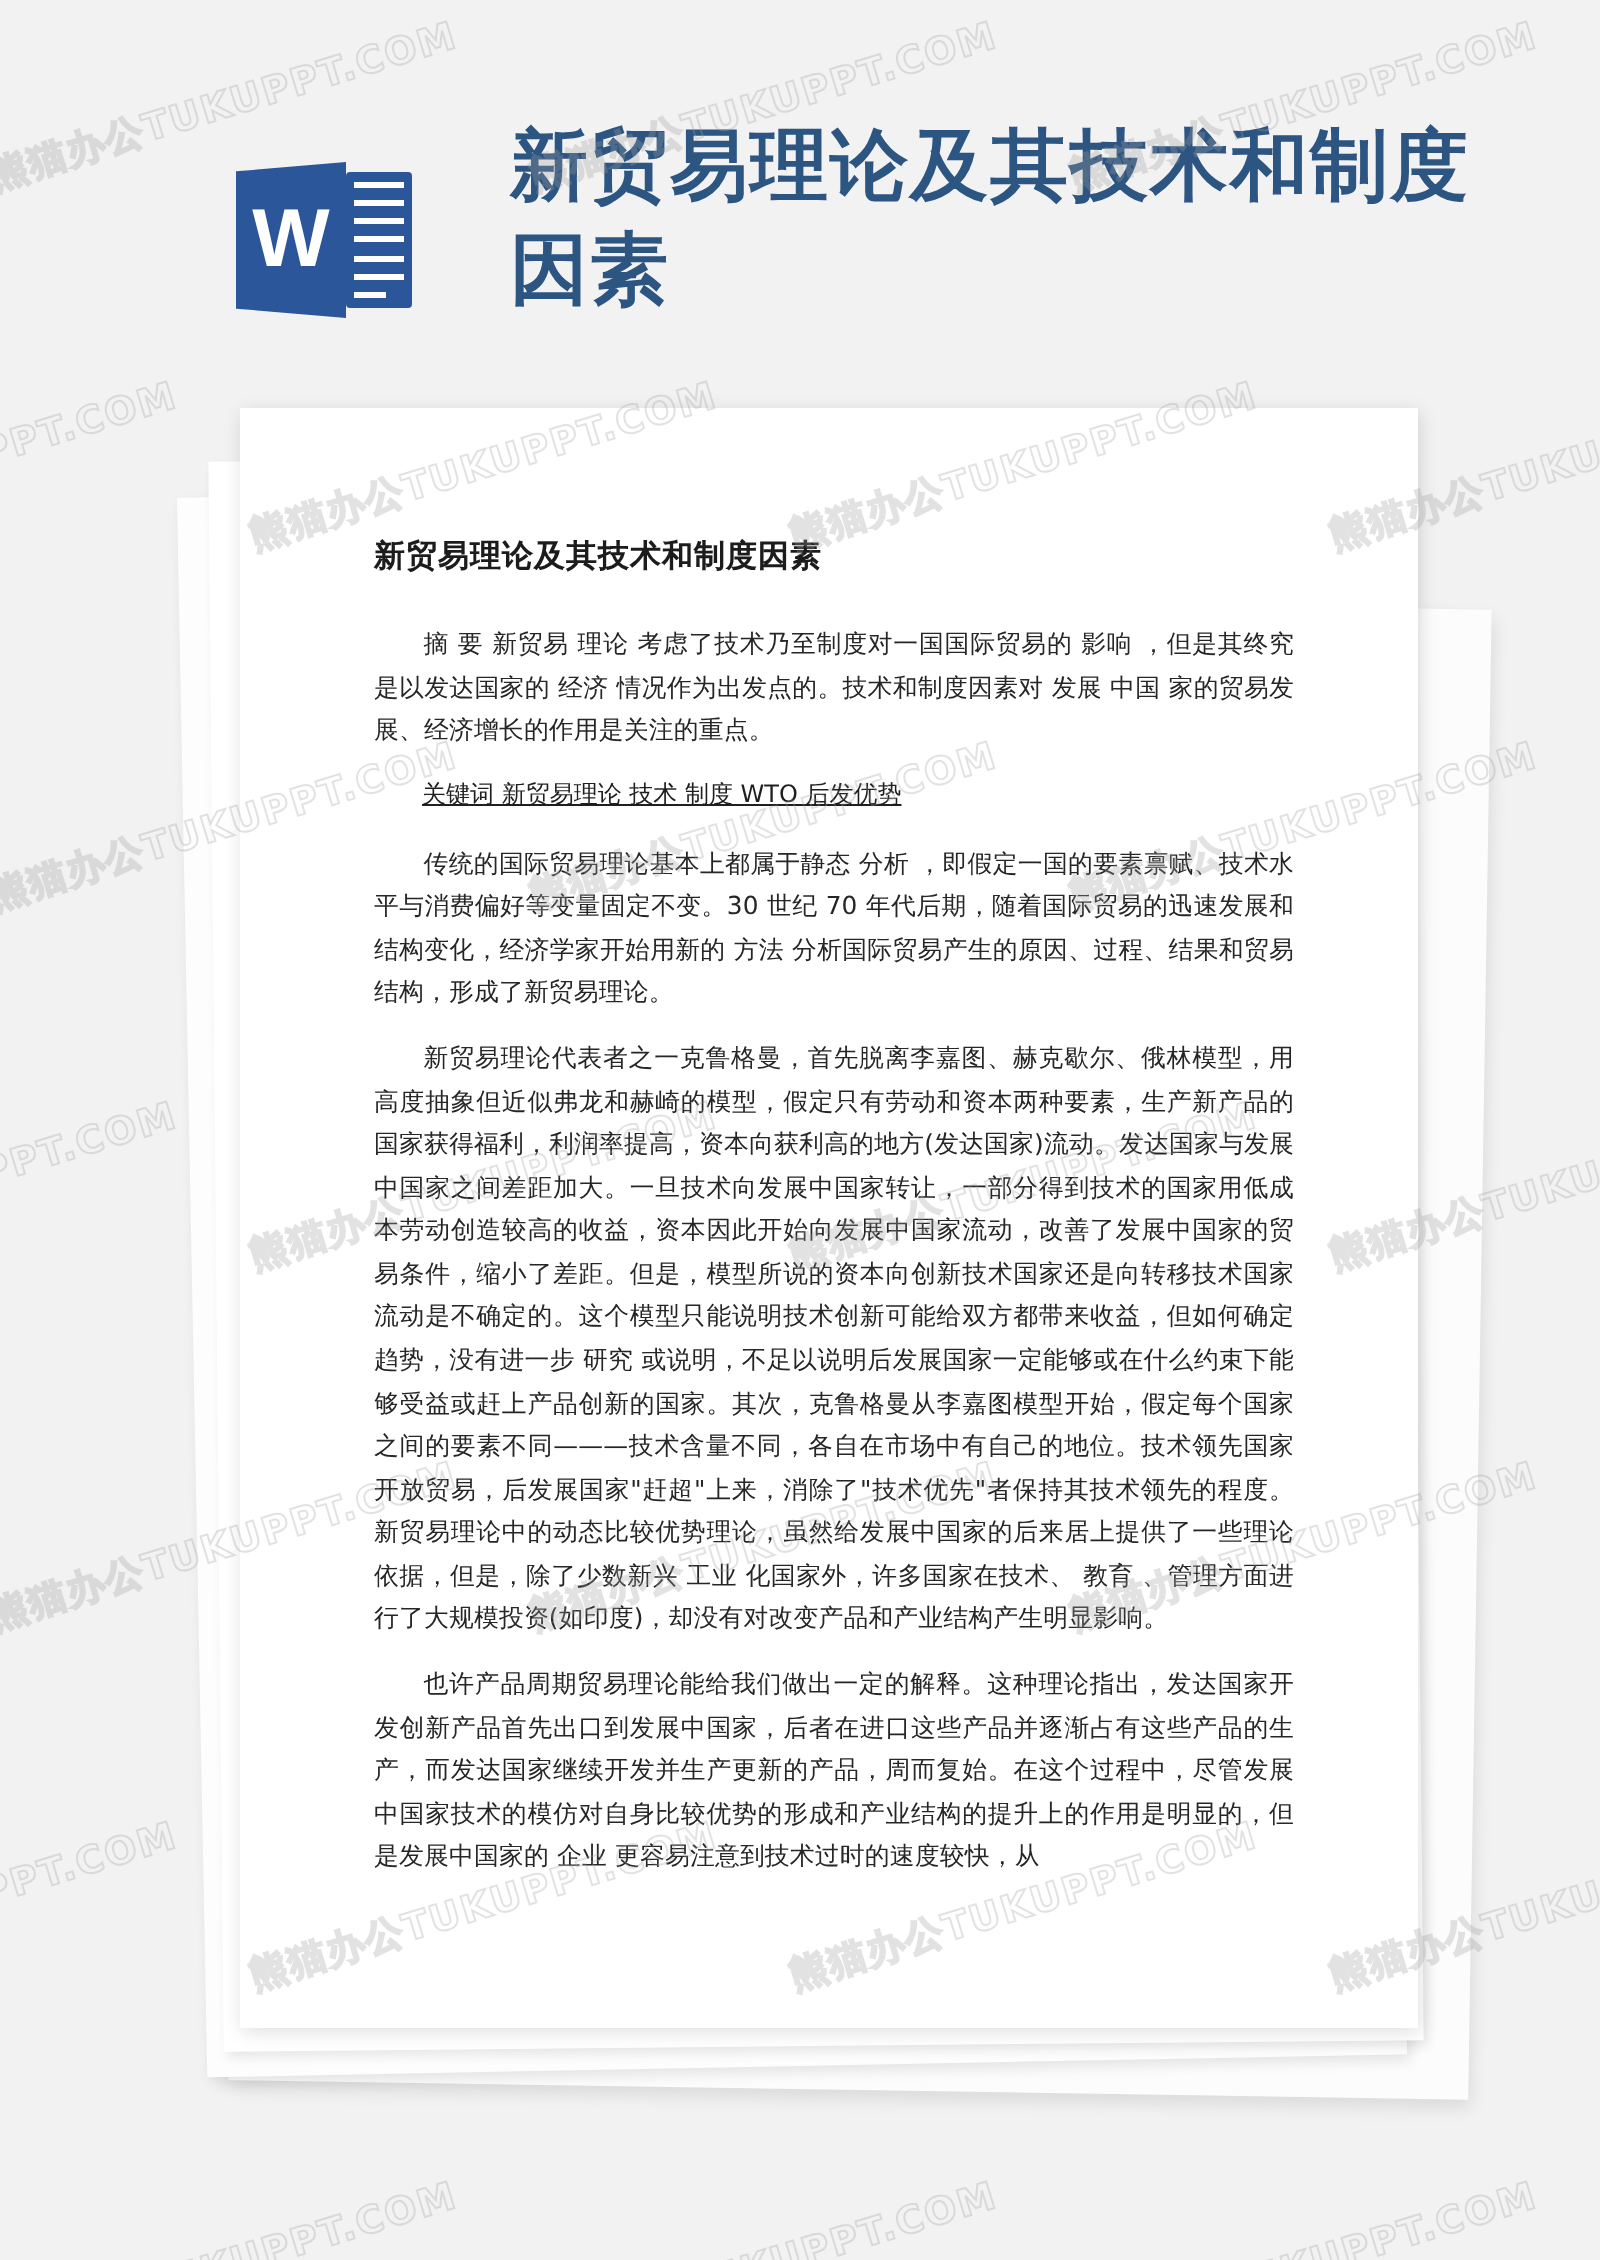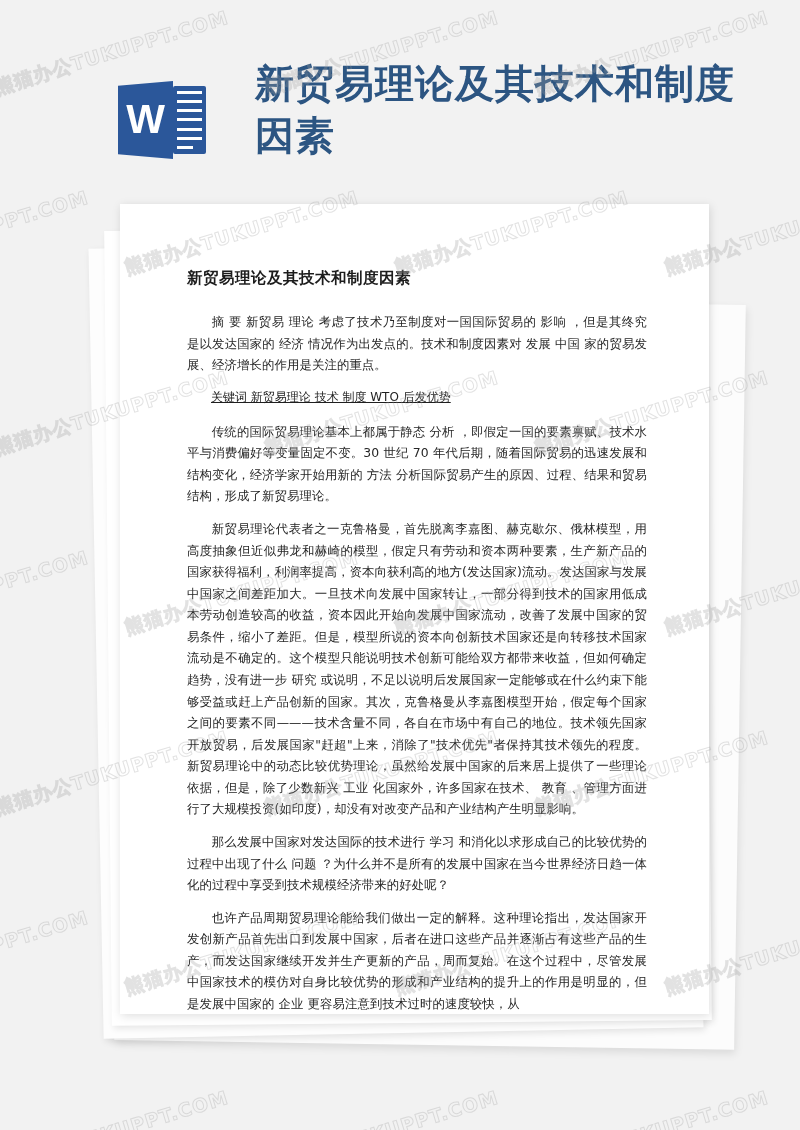--- a/index.html
+++ b/index.html
@@ -211,21 +211,20 @@
 
         <p class="doc-p indent">摘 要 新贸易 理论 考虑了技术乃至制度对一国国际贸易的 影响 ，但是其终究是以发达国家的 经济 情况作为出发点的。技术和制度因素对 发展 中国 家的贸易发展、经济增长的作用是关注的重点。</p>
 
         <p class="doc-kw">关键词 新贸易理论 技术 制度 WTO 后发优势</p>
 
 
         <p class="doc-p indent">传统的国际贸易理论基本上都属于静态 分析 ，即假定一国的要素禀赋、技术水平与消费偏好等变量固定不变。30 世纪 70 年代后期，随着国际贸易的迅速发展和结构变化，经济学家开始用新的 方法 分析国际贸易产生的原因、过程、结果和贸易结构，形成了新贸易理论。</p>
 
         <p class="doc-p indent">新贸易理论代表者之一克鲁格曼，首先脱离李嘉图、赫克歇尔、俄林模型，用高度抽象但近似弗龙和赫崎的模型，假定只有劳动和资本两种要素，生产新产品的国家获得福利，利润率提高，资本向获利高的地方(发达国家)流动。发达国家与发展中国家之间差距加大。一旦技术向发展中国家转让，一部分得到技术的国家用低成本劳动创造较高的收益，资本因此开始向发展中国家流动，改善了发展中国家的贸易条件，缩小了差距。但是，模型所说的资本向创新技术国家还是向转移技术国家流动是不确定的。这个模型只能说明技术创新可能给双方都带来收益，但如何确定趋势，没有进一步 研究 或说明，不足以说明后发展国家一定能够或在什么约束下能够受益或赶上产品创新的国家。其次，克鲁格曼从李嘉图模型开始，假定每个国家之间的要素不同———技术含量不同，各自在市场中有自己的地位。技术领先国家开放贸易，后发展国家"赶超"上来，消除了"技术优先"者保持其技术领先的程度。新贸易理论中的动态比较优势理论，虽然给发展中国家的后来居上提供了一些理论依据，但是，除了少数新兴 工业 化国家外，许多国家在技术、 教育 、管理方面进行了大规模投资(如印度)，却没有对改变产品和产业结构产生明显影响。</p>
 
-        <p class="doc-p indent">那么发展中国家对发达国际的技术进行 学习 和消化以求形成自己的比较优势的过程中出现了什么 问题 ？为什么并不是所有的发展中国家在当今世界经济日趋一体化的过程中享受到技术规模经济带来的好处呢？</p>
 
         <p class="doc-p indent">也许产品周期贸易理论能给我们做出一定的解释。这种理论指出，发达国家开发创新产品首先出口到发展中国家，后者在进口这些产品并逐渐占有这些产品的生产，而发达国家继续开发并生产更新的产品，周而复始。在这个过程中，尽管发展中国家技术的模仿对自身比较优势的形成和产业结构的提升上的作用是明显的，但是发展中国家的 企业 更容易注意到技术过时的速度较快，从</p>
 
       </div>
     </div>
   </div>
 
   <div class="header">
 
     <div class="word-icon">

